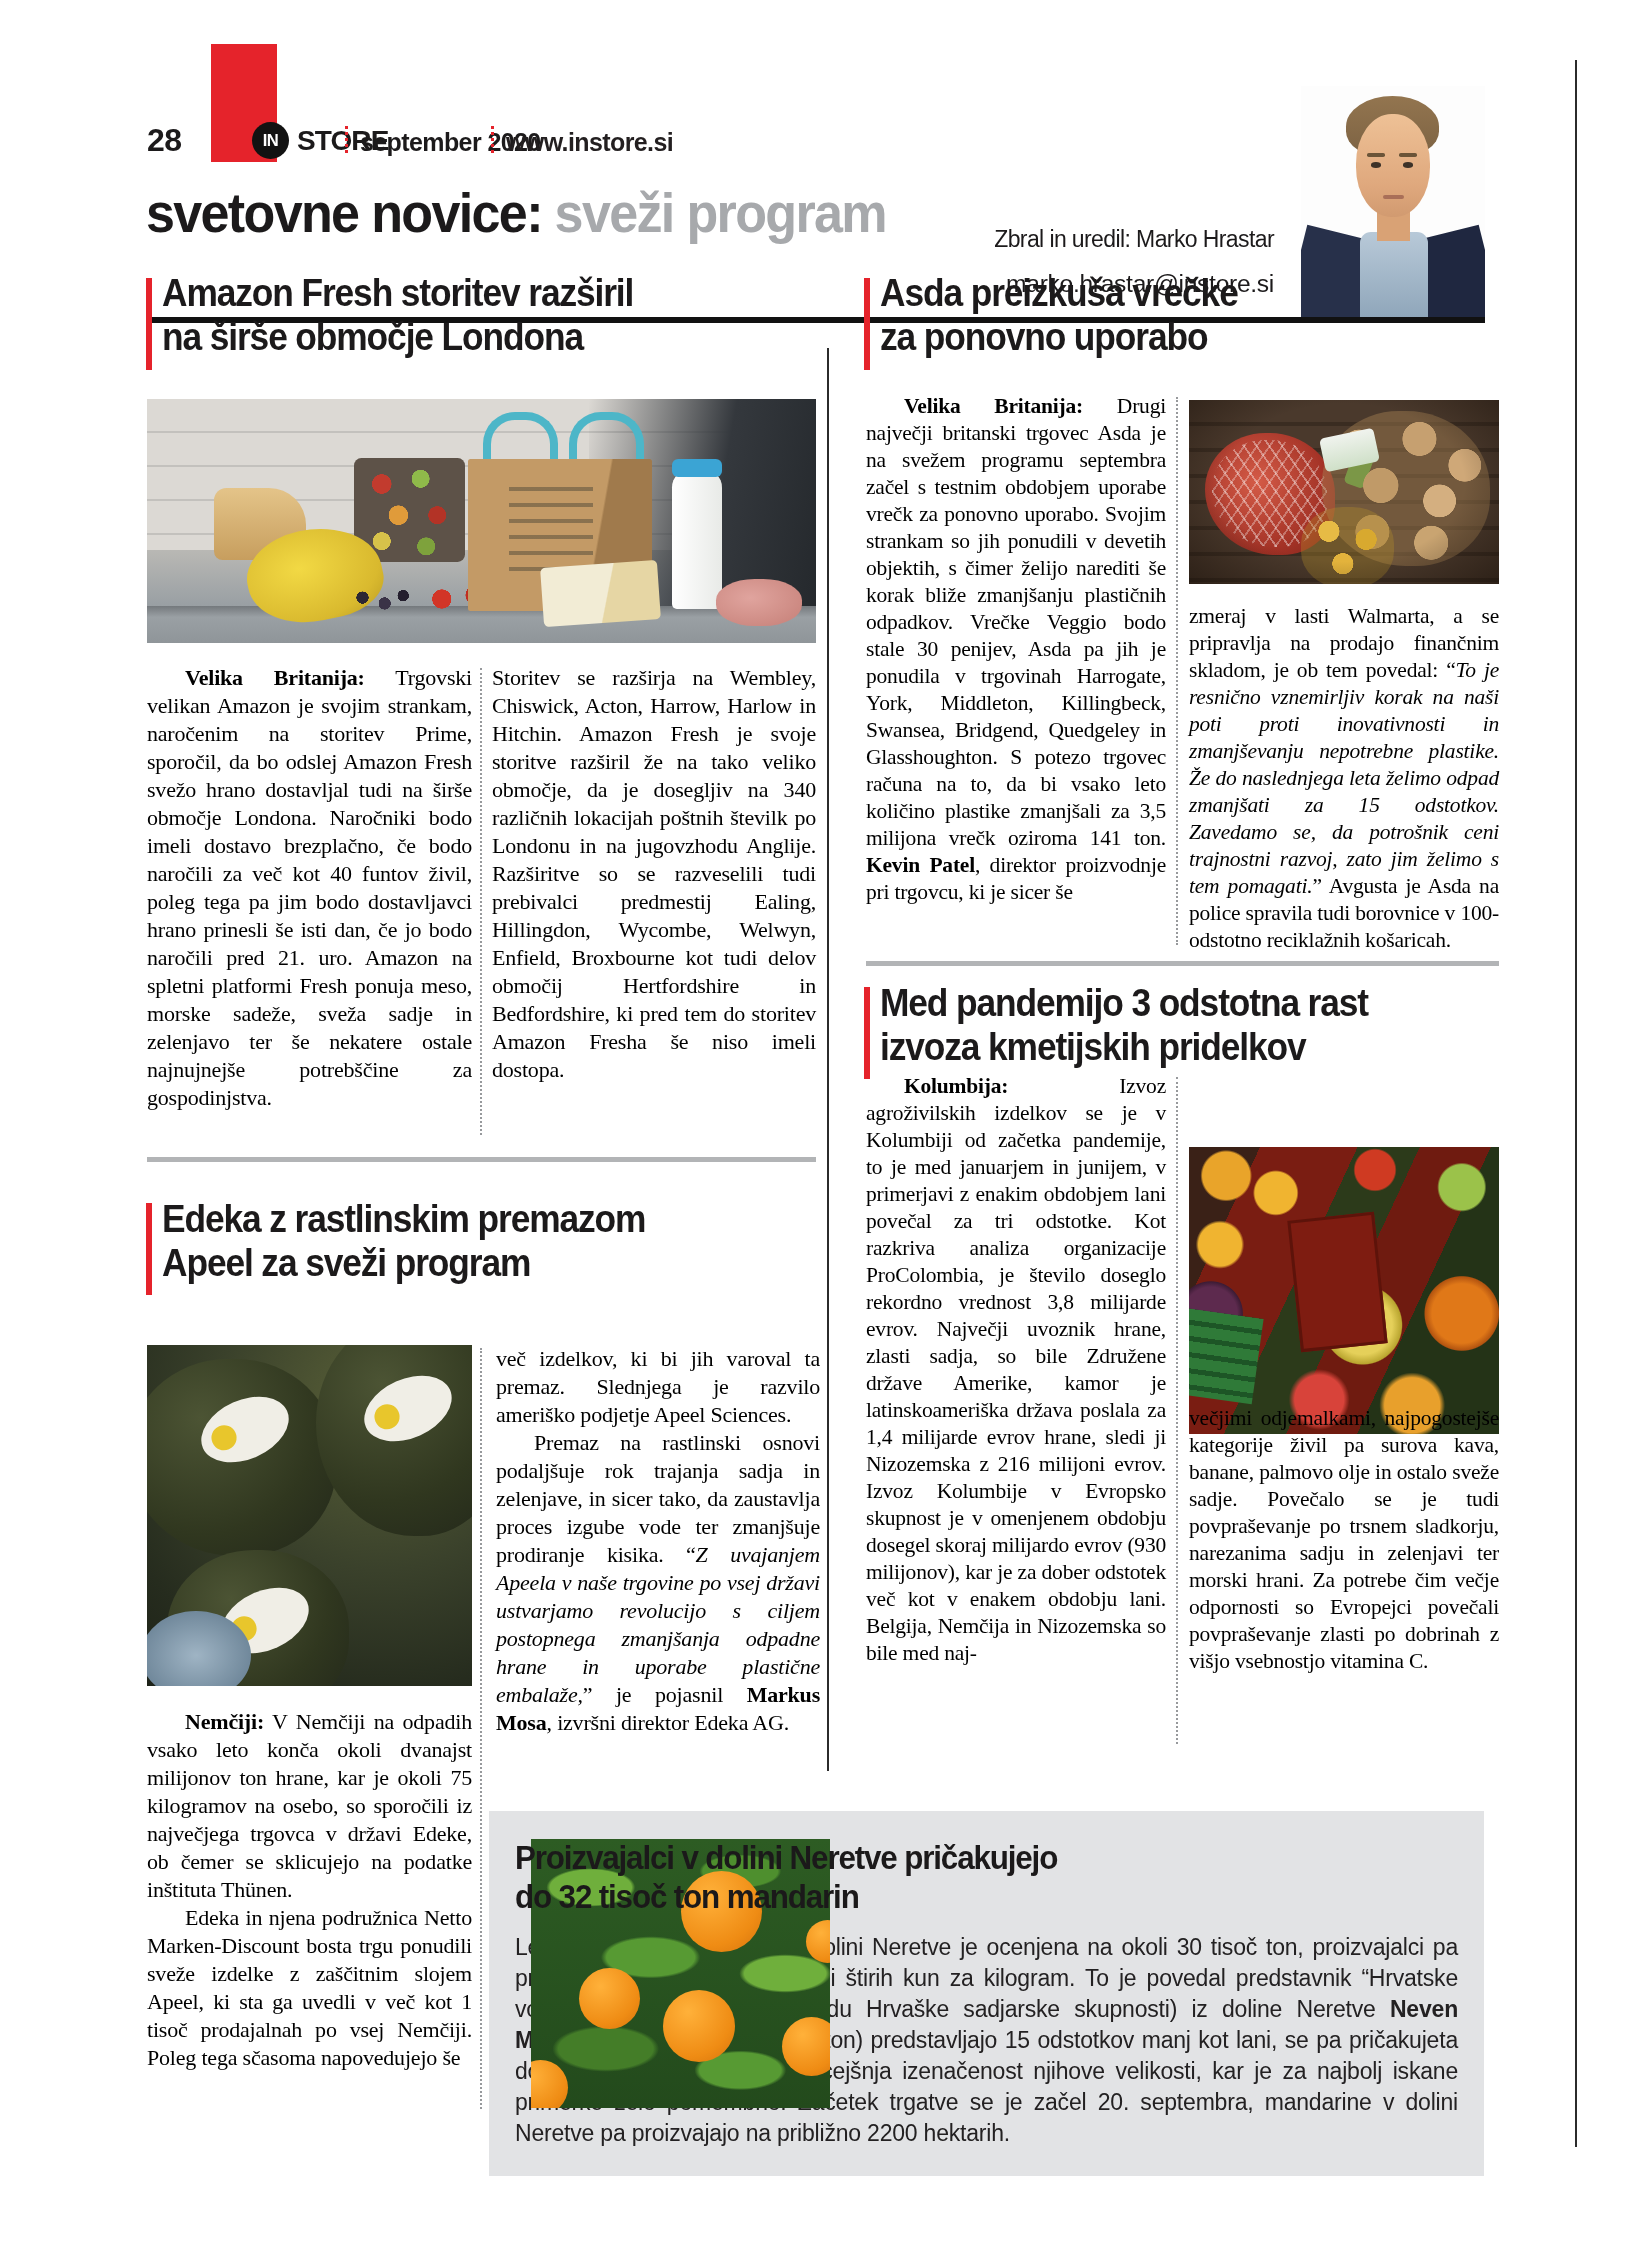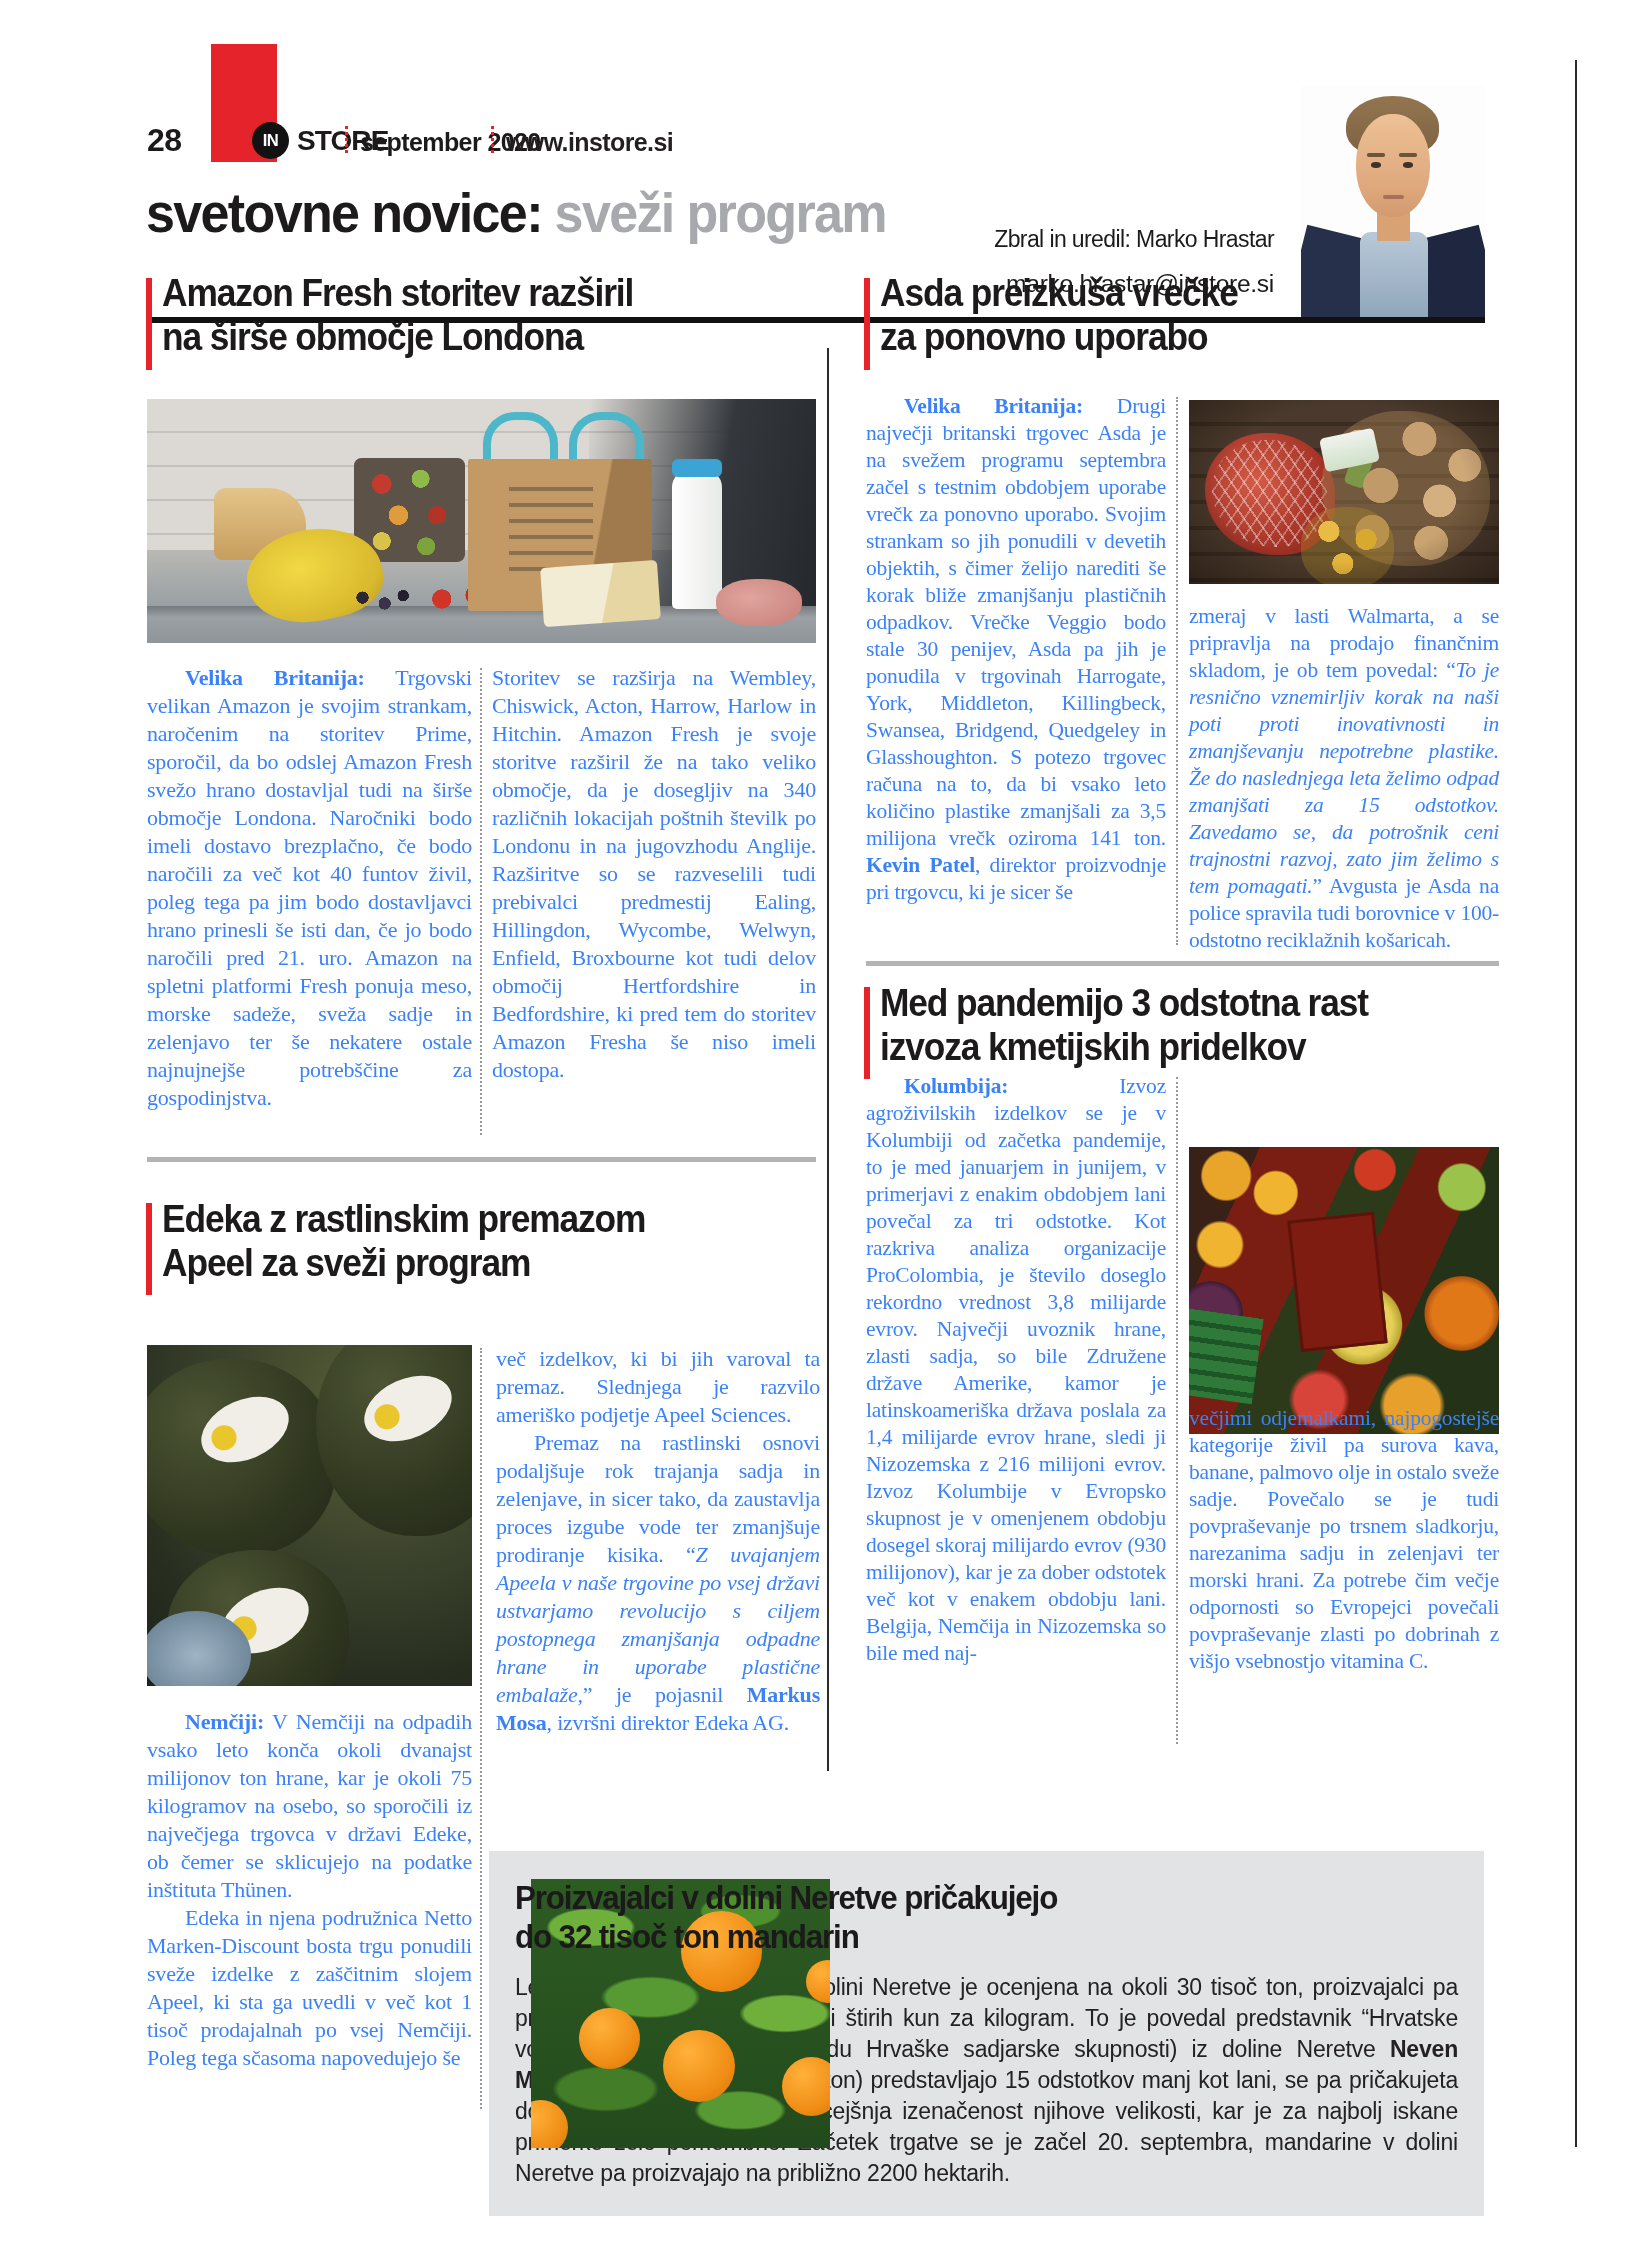--- a/index.html
+++ b/index.html
@@ -21,21 +21,21 @@
   .editor .who{font-size:23px;font-weight:400;letter-spacing:-0.6px;}
   .editor .mail{font-size:24.6px;font-weight:400;letter-spacing:-0.3px;margin-top:17px;}
   .hrule{background:#111;}
   .grayrule{background:#b2b4b6;}
   .vline{background:#2b2b2b;}
   .vdots{width:0;border-left:2.5px dotted #97999c;}
   
   .redbar{width:5.5px;background:#e5232b;}
   .title{font-size:38px;font-weight:700;line-height:44px;letter-spacing:-1.2px;transform:scaleX(.93);transform-origin:0 0;white-space:nowrap;}
   
-  .col{font-family:"Liberation Serif",serif;text-align:justify;color:#3b82f6;}
+  .col{font-family:"Liberation Serif",serif;text-align:justify;color:#000000;}
   .colL{font-size:22px;line-height:28px;letter-spacing:-0.2px;}
   .colR{font-size:21.5px;line-height:27px;letter-spacing:-0.2px;}
   .col p{margin:0;}
   .col p.ind{text-indent:38px;}
   .lead{font-weight:700;}
   .pname{font-weight:700;}
   .quote{font-style:italic;}
   
   .graybox{background:#e2e3e5;padding:27px 26px 18.4px 26px;box-sizing:border-box;}
   .boxtitle{font-size:33px;font-weight:700;line-height:39px;letter-spacing:-1.2px;transform:scaleX(.95);transform-origin:0 0;color:#1b191a;}
@@ -308,21 +308,21 @@
   <div class="abs col colL" style="left:147px;top:1708px;width:325px;">
     <p class="ind"><span class="lead">Nemčiji:</span><span> V Nemčiji na odpadih vsako leto konča okoli dvanajst milijonov ton hrane, kar je okoli 75 kilogramov na osebo, so sporočili iz največjega trgovca v državi Edeke, ob čemer se sklicujejo na podatke inštituta Thünen.</span></p>
     <p class="ind">Edeka in njena podružnica Netto Marken-Discount bosta trgu ponudili sveže izdelke z zaščitnim slojem Apeel, ki sta ga uvedli v več kot 1 tisoč prodajalnah po vsej Nemčiji. Poleg tega sčasoma napovedujejo še</p>
   </div>
   <div class="abs vdots" style="left:480px;top:1348px;height:761px;"></div>
   <div class="abs col colL" style="left:496px;top:1345px;width:324px;">
     <p>več izdelkov, ki bi jih varoval ta premaz. Slednjega je razvilo ameriško podjetje Apeel Sciences.</p>
     <p class="ind"><span>Premaz na rastlinski osnovi podaljšuje rok trajanja sadja in zelenjave, in sicer tako, da zaustavlja proces izgube vode ter zmanjšuje prodiranje kisika. “</span><span class="quote">Z uvajanjem Apeela v naše trgovine po vsej državi ustvarjamo revolucijo s ciljem postopnega zmanjšanja odpadne hrane in uporabe plastične embalaže,</span><span>” je pojasnil </span><span class="pname">Markus Mosa</span><span>, izvršni direktor Edeka AG.</span></p>
   </div>
 
-  <div class="abs graybox" style="left:489px;top:1851px;width:995px;height:365px;">
+  <div class="abs graybox" style="left:489px;top:1811px;width:995px;height:365px;">
     <div class="mandarin-float photo ph-mandarin">
       <div class="o o1"></div>
       <div class="o o2"></div>
       <div class="o o3"></div>
       <div class="o o4"></div>
       <div class="o o5"></div>
       <div class="o o6"></div>
     </div>
     <div class="boxtitle">
       <div>Proizvajalci v dolini Neretve pričakujejo</div>

